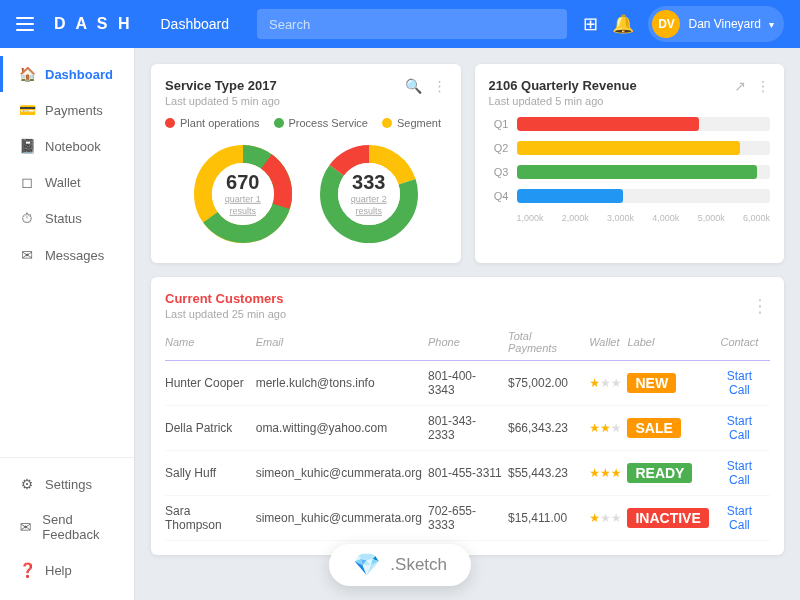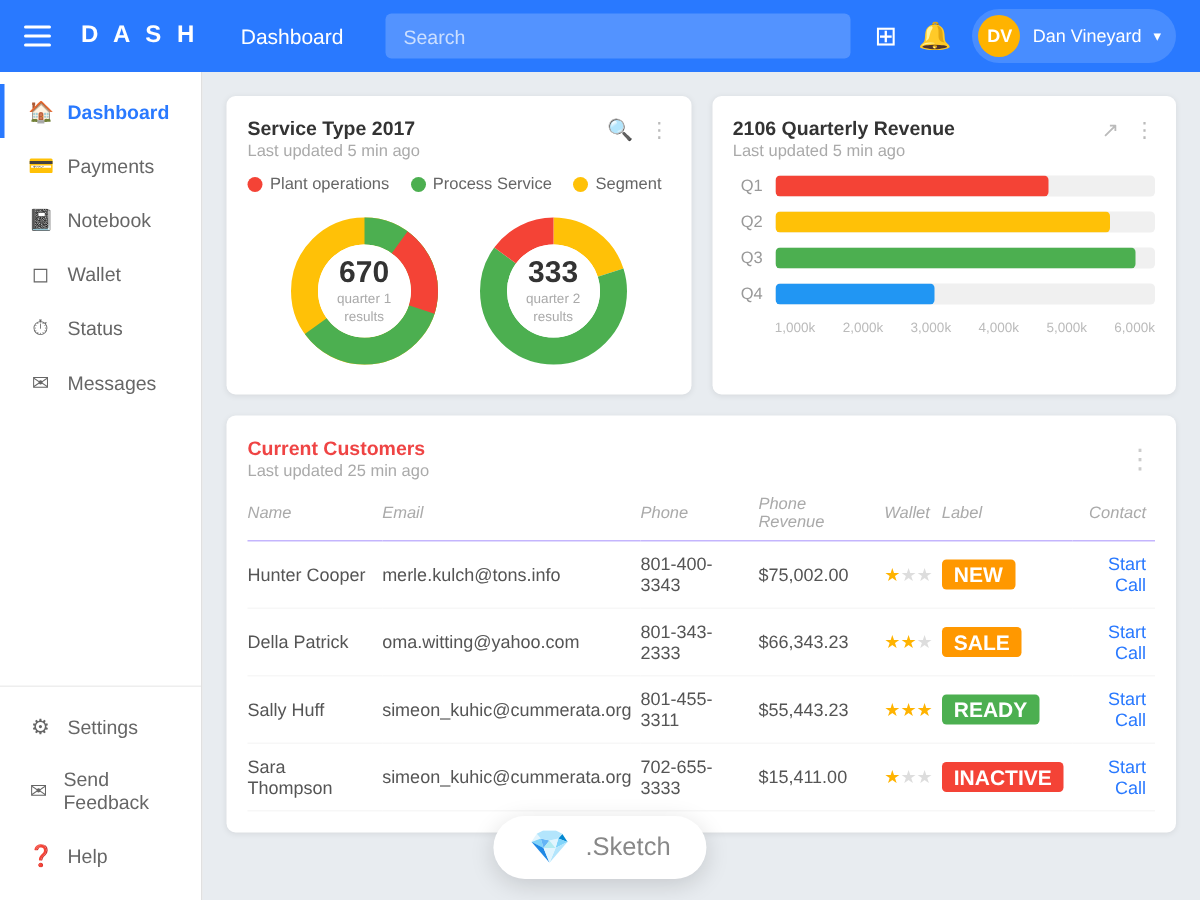--- a/index.html
+++ b/index.html
@@ -137,21 +137,21 @@
 
     
     .donut-wrap { position: relative; width: 110px; height: 110px; }
     .donut-label {
       position: absolute;
       top: 50%; left: 50%;
       transform: translate(-50%, -50%);
       text-align: center;
     }
     .donut-number { font-size: 20px; font-weight: 700; color: #333; }
-    .donut-sub { font-size: 9px; color: #aaa; line-height: 1.3; }
+    .donut-sub { font-size: 9px; color: #aaa; line-height: 1.3; text-decoration: underline; }
 
     
     .revenue-card { flex: 1; }
     .bar-chart { margin-top: 8px; }
     .bar-row {
       display: flex;
       align-items: center;
       margin-bottom: 10px;
       gap: 8px;
     }
@@ -166,21 +166,21 @@
       font-size: 9px;
       color: #bbb;
     }
 
     
     .table-card { background: white; border-radius: 6px; padding: 14px; box-shadow: 0 1px 4px rgba(0,0,0,0.08); }
     .table-header-row { display: flex; align-items: center; justify-content: space-between; margin-bottom: 4px; }
     table { width: 100%; border-collapse: collapse; font-size: 12px; }
     th { text-align: left; color: #aaa; font-weight: 500; font-size: 11px; padding: 6px 6px 6px 0; border-bottom: 1px solid #c4b5fd; font-style: italic; }
     td { padding: 8px 6px 8px 0; color: #555; border-bottom: 1px solid #f7f7f7; vertical-align: middle; }
-    td:last-child, th:last-child { text-align: right; }
+    td:last-child, th:last-child { text-align: center; }
     .star-filled { color: #FFB300; }
     .star-empty { color: #ddd; }
 
     .badge {
       display: inline-block;
       padding: 2px 8px;
       border-radius: 3px;
       font-size: 14px;
       font-weight: 600;
       color: white;
@@ -380,21 +380,21 @@
           <div class="card-subtitle">Last updated 25 min ago</div>
         </div>
         <span class="menu-dots">⋮</span>
       </div>
       <table>
         <thead>
           <tr>
             <th>Name</th>
             <th>Email</th>
             <th>Phone</th>
-            <th>Phone Revenue</th>
+            <th>Total Payments</th>
             <th>Wallet</th>
             <th>Label</th>
             <th>Contact</th>
           </tr>
         </thead>
         <tbody id="customers-tbody">
         <tr>
     <td>Hunter Cooper</td>
     <td>merle.kulch@tons.info</td>
     <td>801-400-3343</td>

